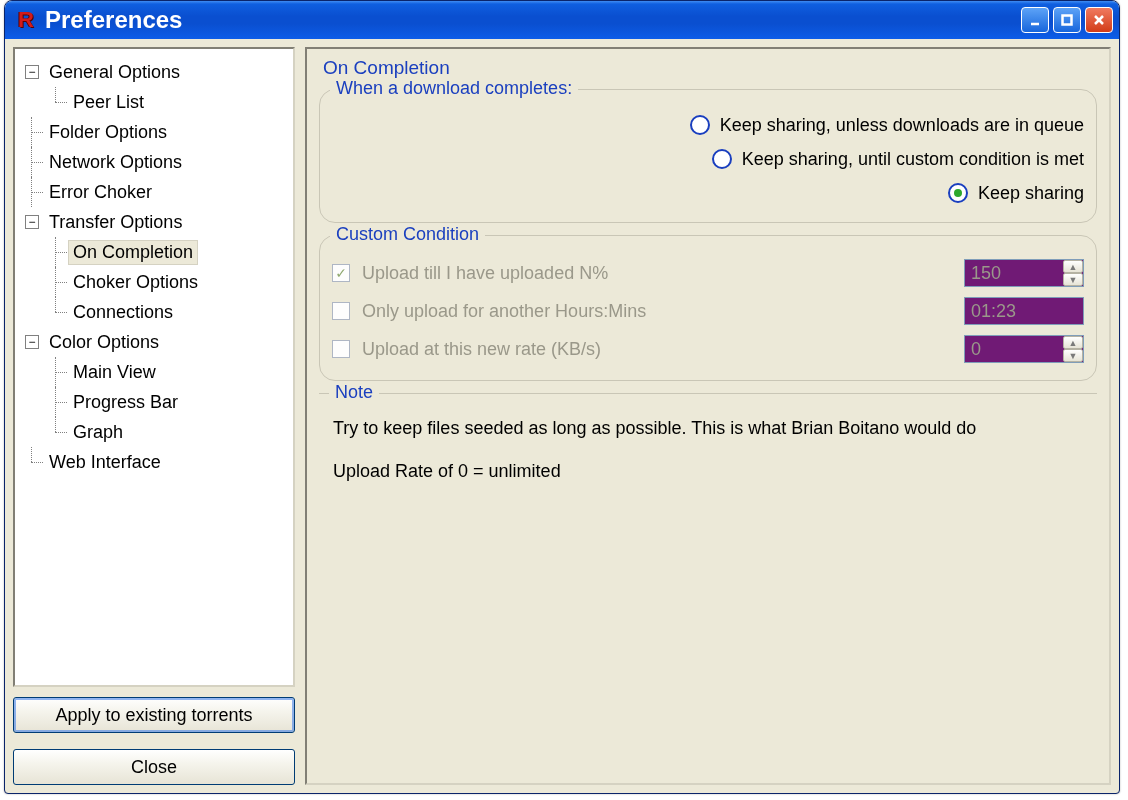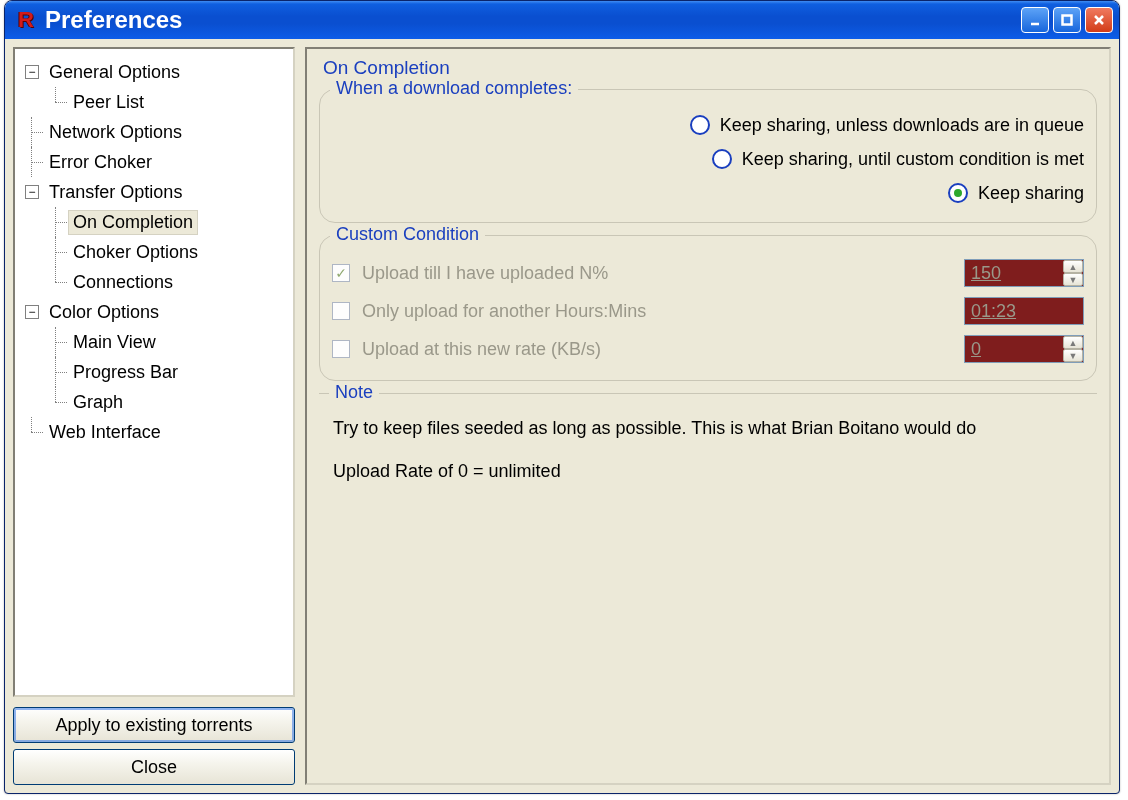--- a/index.html
+++ b/index.html
@@ -107,21 +107,21 @@
   .tree .conn.last::before { bottom: 15px; }
   .tree .label {
     padding: 1px 4px;
     color: #000;
   }
   .tree .label.selected {
     background: #ece9d8;
     outline: 1px solid #d5d2c2;
   }
 
-  .left-buttons { display: flex; flex-direction: column; gap: 6px; margin-top: 10px; }
+  .left-buttons { display: flex; flex-direction: column; gap: 16px; margin-top: 10px; }
   .btn {
     height: 36px;
     border: 1px solid #003c74;
     border-radius: 3px;
     background: linear-gradient(to bottom, #ffffff 0%, #f5f4ec 40%, #e7e4d6 100%);
     font: inherit;
     cursor: default;
     text-align: center;
   }
   .btn.default {
@@ -187,25 +187,24 @@
     flex-shrink: 0;
     color: #8fa86f;
     font-size: 14px;
   }
   .chk.checked::after { content: '✓'; }
   .cond-label { flex: 1; }
   .cond-input-wrap { position: relative; width: 120px; height: 28px; }
   .cond-text, .cond-select {
     width: 100%; height: 100%;
     border: 1px solid #7f9db9;
-    background: #7f1d1d;
+    background: #701a75;
     font: inherit;
     color: #9a988a;
     padding: 2px 24px 2px 6px;
-    text-decoration: underline;
   }
   .spin-arrows {
     position: absolute; right: 1px; top: 1px; bottom: 1px;
     width: 20px; display: flex; flex-direction: column;
   }
   .spin-arrows span {
     flex: 1; border: 1px solid #b5b2a3;
     border-radius: 2px;
     background: linear-gradient(#fff,#e7e4d6);
     display: flex; align-items: center; justify-content: center;
@@ -268,20 +267,26 @@
                     <div class="row">
                   <span class="conn last"></span>
                   <span class="label">Peer List</span>
                 </div>
                   </li>
               </ul>
             </li>
             <li>
                 <div class="row">
               <span class="conn"></span>
+                  <span class="label">Folder Options</span>
+            </div>
+              </li>
+            <li>
+                <div class="row">
+              <span class="conn"></span>
                   <span class="label">Network Options</span>
             </div>
               </li>
             <li>
                 <div class="row">
               <span class="conn"></span>
                   <span class="label">Error Choker</span>
             </div>
               </li>
             <li>

